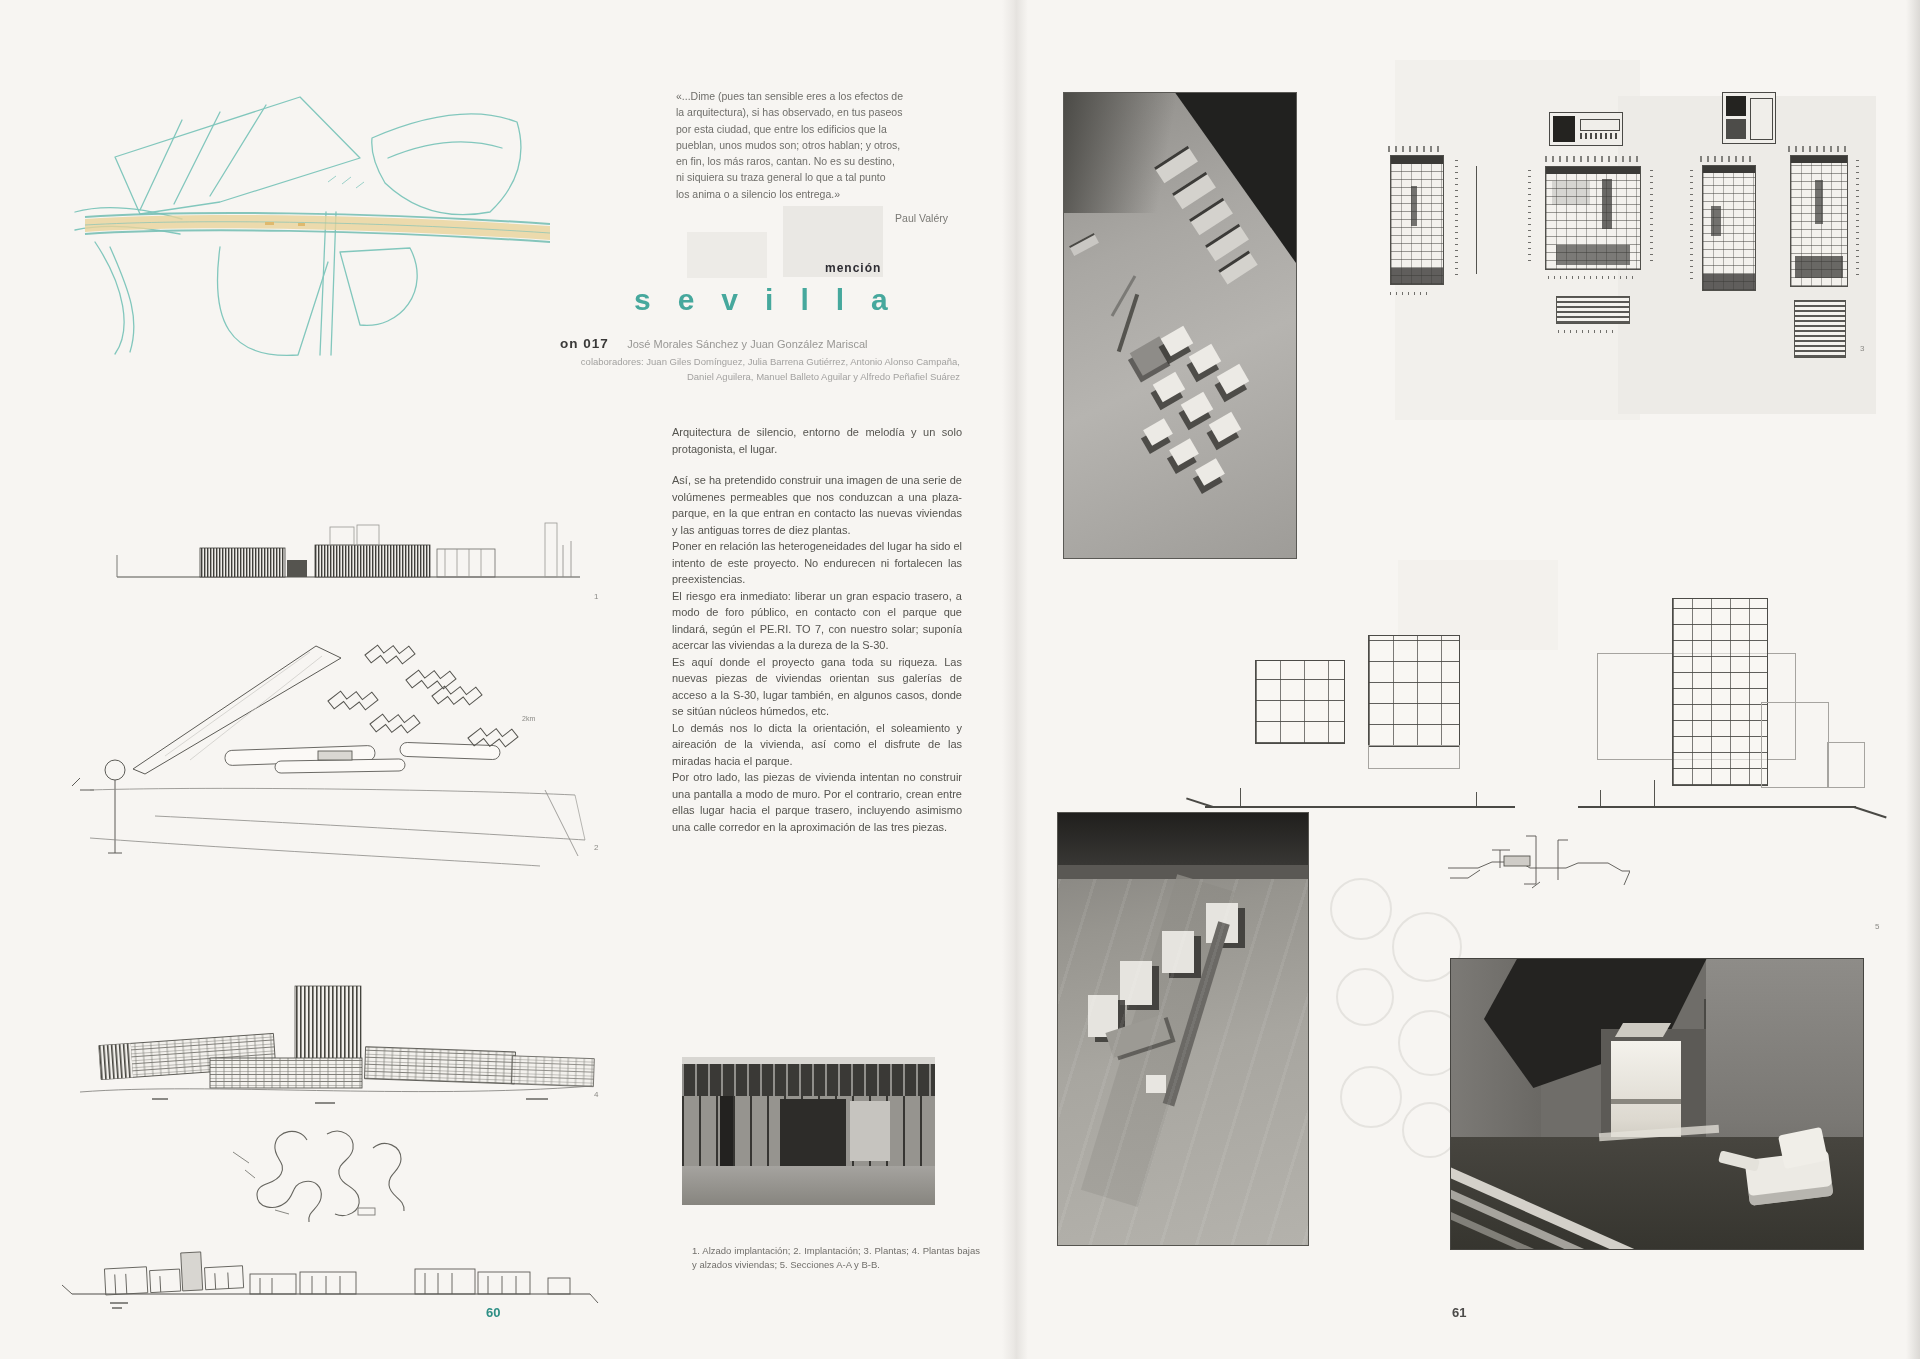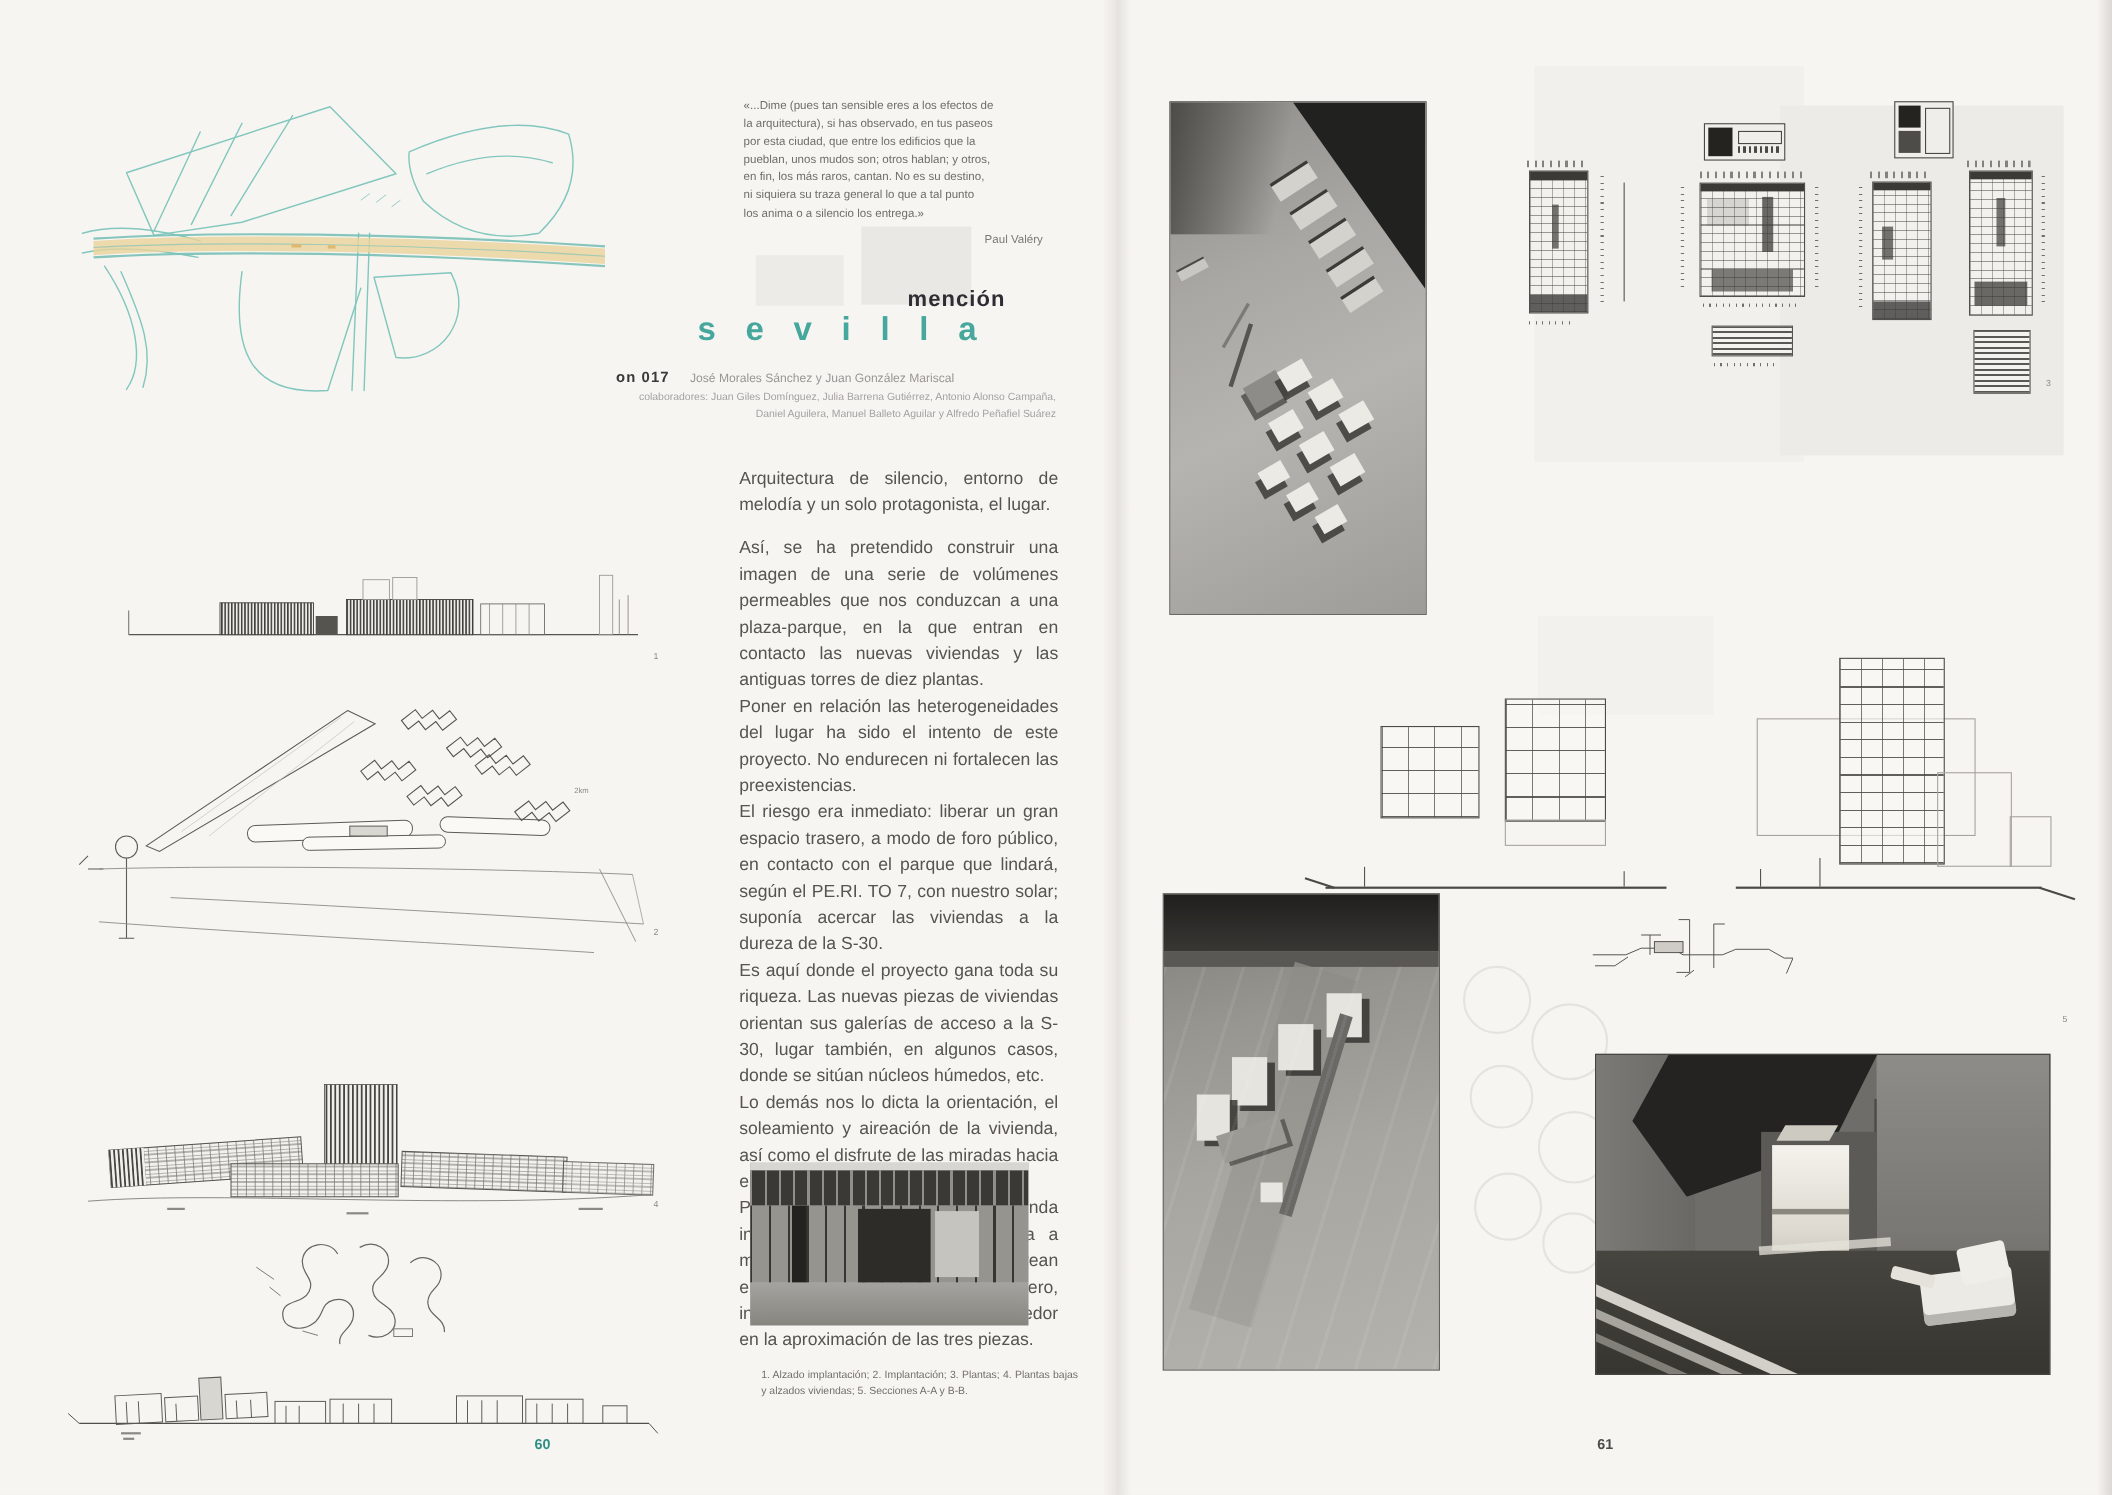--- a/index.html
+++ b/index.html
@@ -6,26 +6,26 @@
   .spread{position:relative;width:1920px;height:1359px;background:#f7f5f2;overflow:hidden;
           font-family:"Liberation Sans",sans-serif;color:#4e4d4b;}
   .abs{position:absolute;}
   .gutter{left:1002px;top:0;width:26px;height:1359px;
           background:linear-gradient(90deg,rgba(0,0,0,0) 0%,rgba(120,115,108,.10) 45%,rgba(120,115,108,.14) 55%,rgba(0,0,0,0) 100%);}
   .edge-r{right:0;top:0;width:14px;height:1359px;background:linear-gradient(90deg,rgba(0,0,0,0),rgba(90,86,80,.18));}
   .tone{background:#edebe7;}
   
   .quote{width:272px;font-size:10.5px;line-height:1.55;color:#6f6e6a;text-align:justify;}
   .quote-attr{margin-top:8px;text-align:right;color:#7a7975;}
-  .mencion{font-size:20px;font-weight:bold;letter-spacing:1px;color:#2e2d33;}
+  .mencion{font-size:12px;font-weight:bold;letter-spacing:1px;color:#2e2d33;}
   .sevilla{font-size:30px;font-weight:bold;letter-spacing:27px;color:#46a89d;white-space:nowrap;}
   .oncode{font-size:13.5px;font-weight:bold;color:#3a3938;letter-spacing:1px;}
   .authors{font-size:11px;color:#989794;}
   .collab{font-size:9.5px;line-height:1.6;color:#a3a2a0;text-align:right;}
-  .bodycol{width:290px;font-size:16px;line-height:1.5;text-align:justify;color:#55544f;}
+  .bodycol{width:290px;font-size:11px;line-height:1.5;text-align:justify;color:#55544f;}
   .bodycol p{margin:0;}
   .bodycol p.intro{margin-bottom:15px;}
   .caption{width:288px;font-size:9.5px;line-height:1.5;color:#716f6b;text-align:justify;}
   .pgnum{font-size:13px;font-weight:bold;}
   .fignum{font-size:8px;color:#8b8a86;}
   
   .photo{overflow:hidden;}
   .tower{position:absolute;background:#e6e4df;box-shadow:7px 5px 0 rgba(45,44,41,.78);}
   .zzblk{position:absolute;background:#eceae5;box-shadow:-6px 6px 0 rgba(52,51,48,.8);}
   .slab{position:absolute;background:#d4d2cd;border-top:3px solid #3c3b38;}

